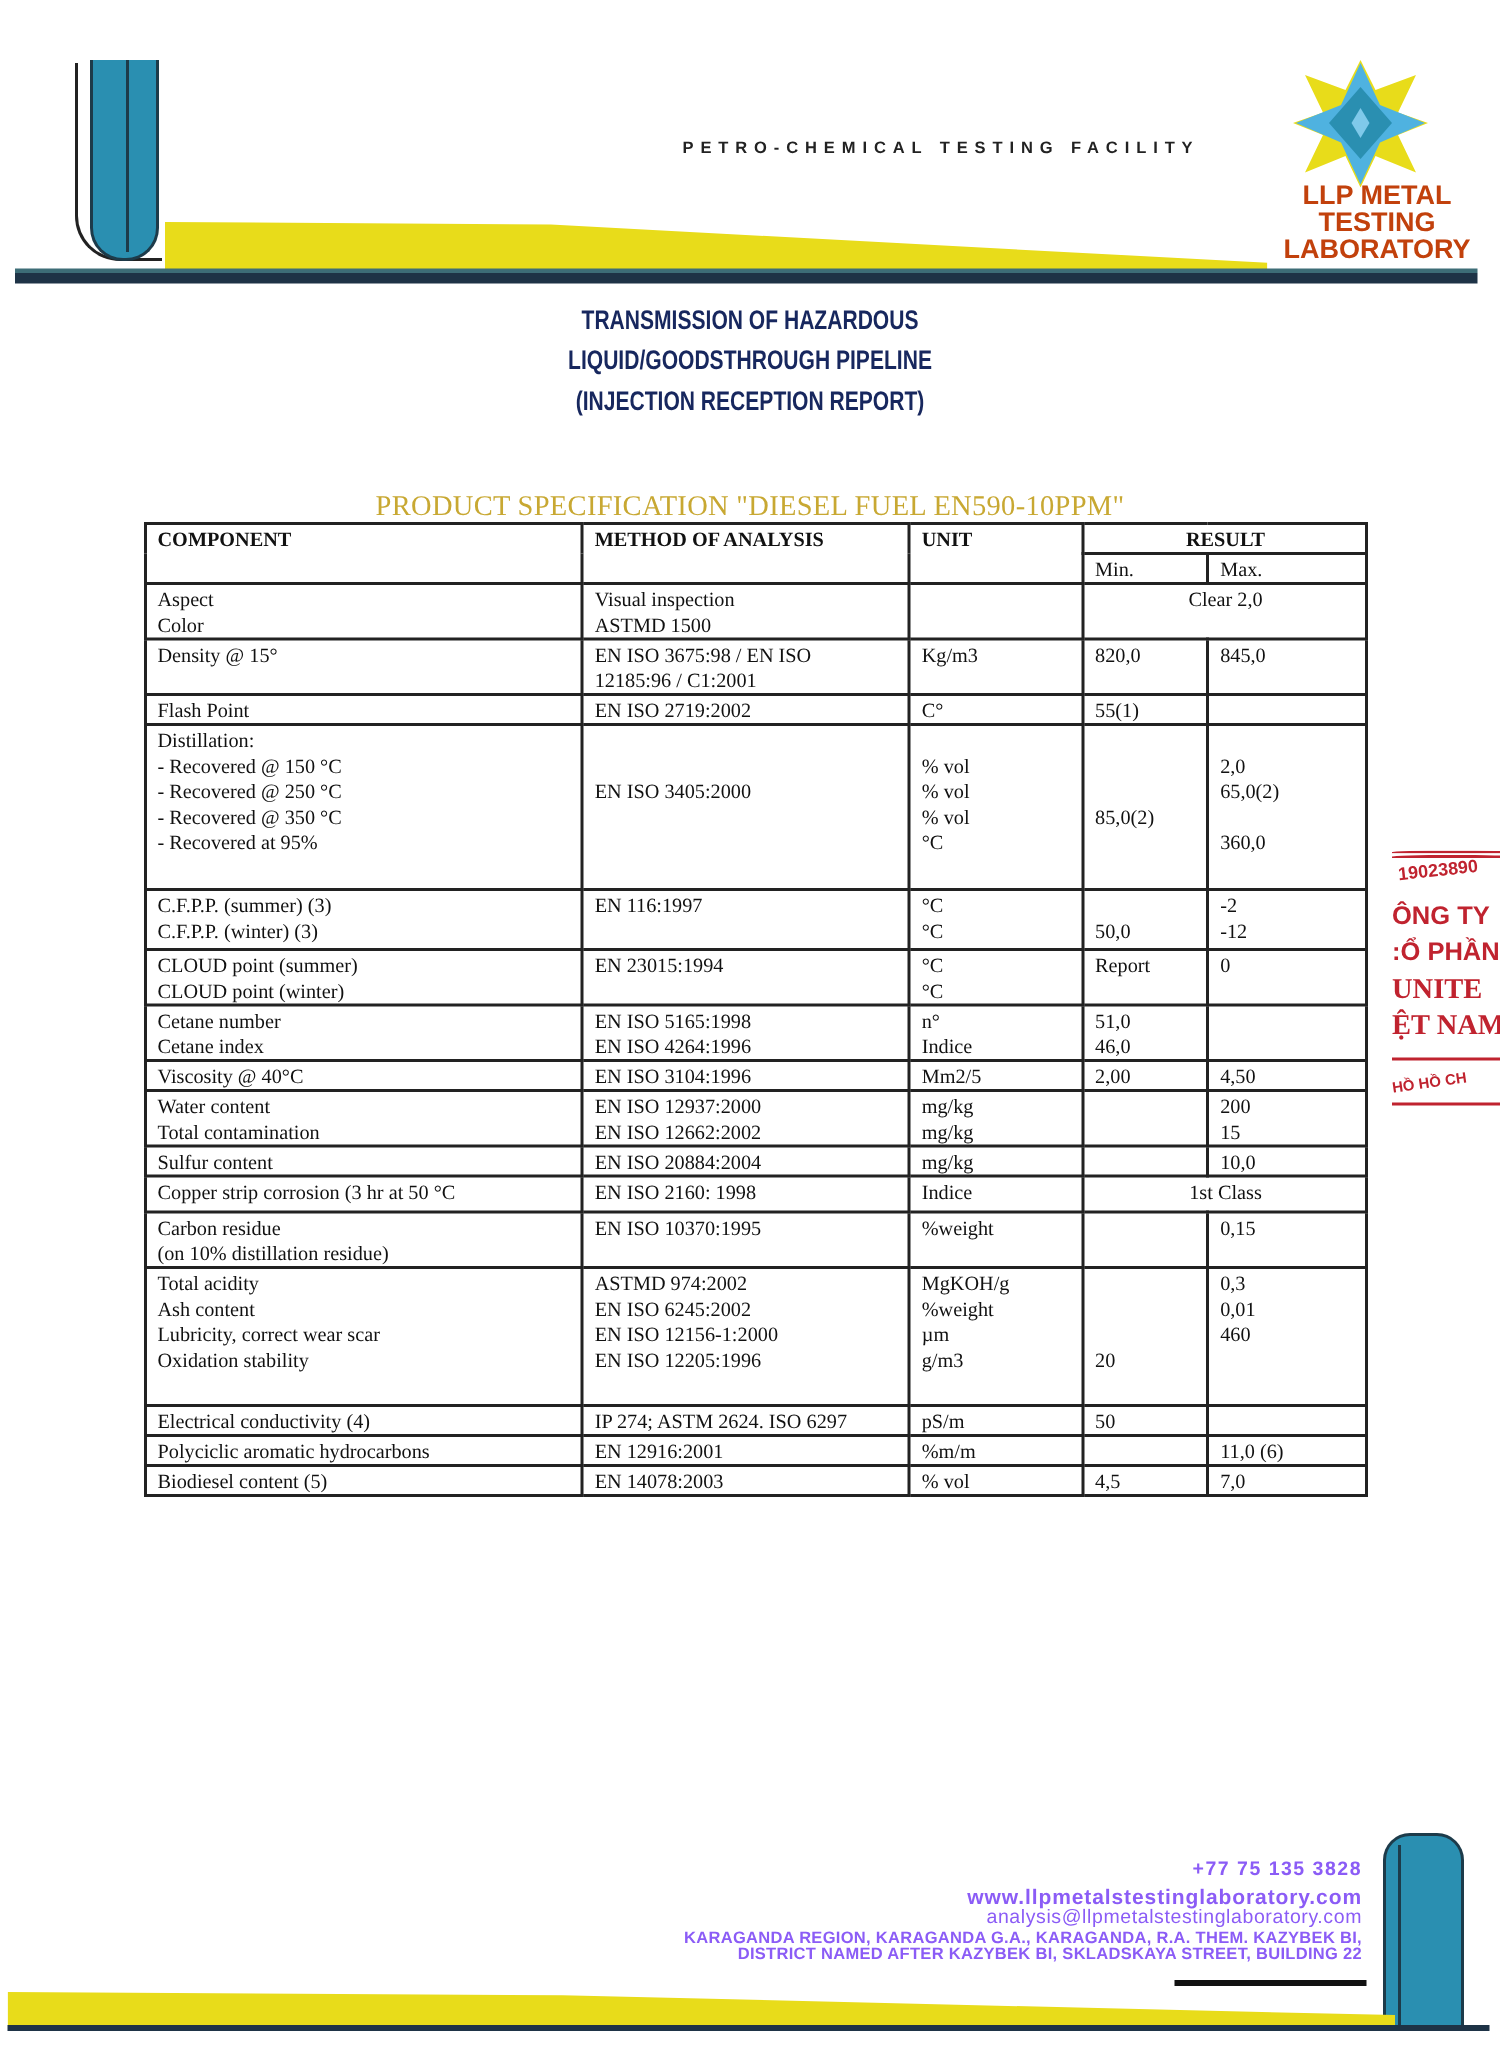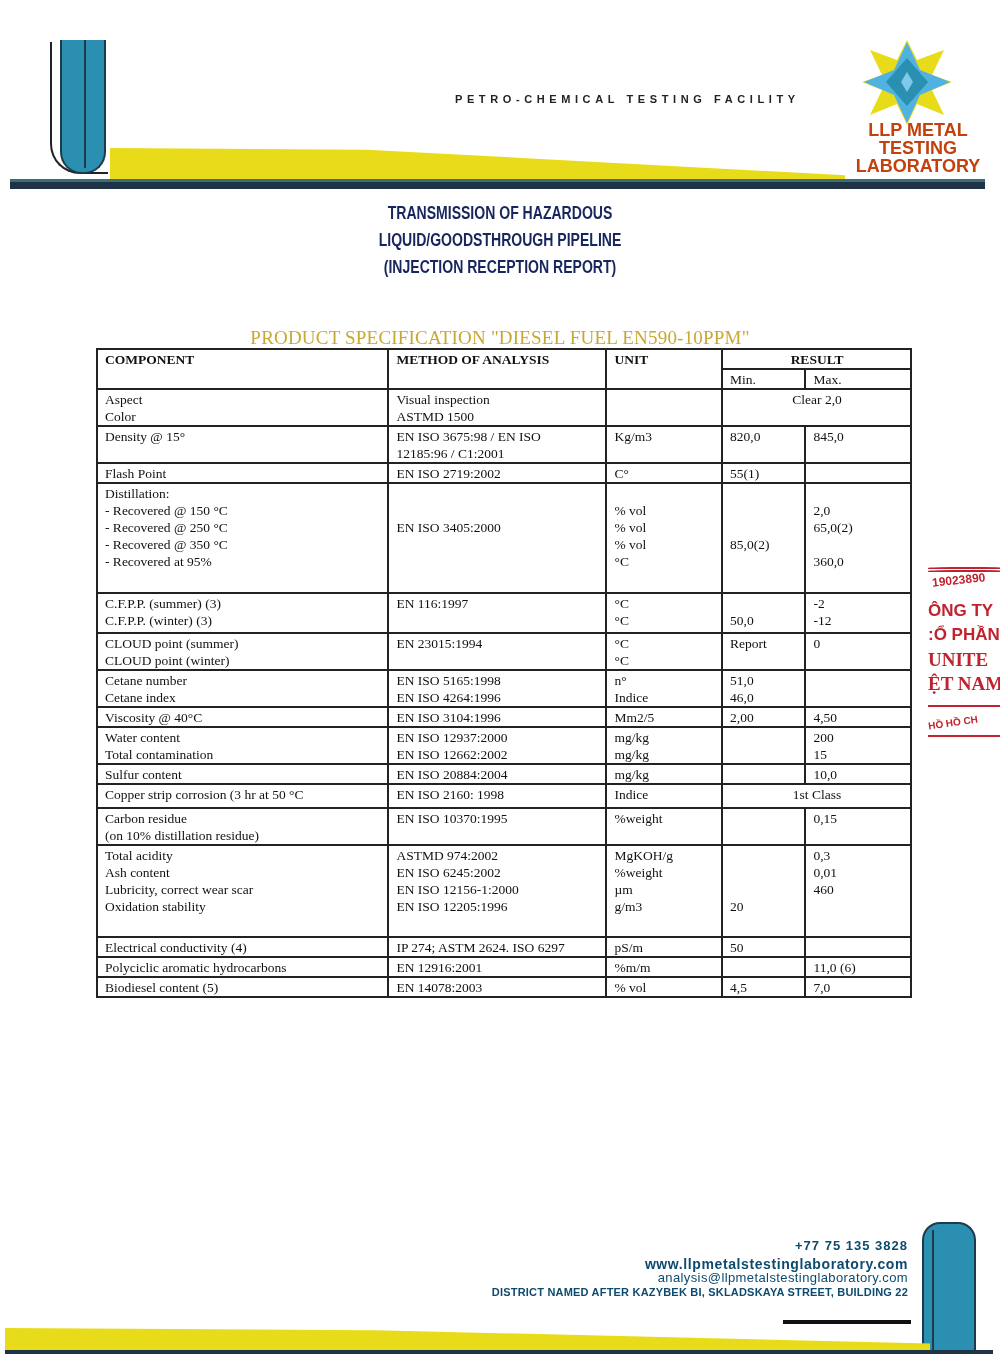--- a/index.html
+++ b/index.html
@@ -32,21 +32,21 @@
   .lines div { white-space:nowrap; }
 
   
   .stamp { left:922px; top:565px; width:90px; height:190px; color:#c0232f; font-family:"Liberation Sans", sans-serif; font-weight:bold; }
   .stamp .ring { position:absolute; left:6px; width:80px; border-top:2px solid #c0232f; border-radius:50% 50% 0 0; }
   .stamp .num { position:absolute; left:10px; top:8px; font-size:12px; transform:rotate(-6deg); }
   .stamp .l { position:absolute; left:6px; font-size:17px; }
   .stamp .city { position:absolute; left:6px; top:152px; font-size:10px; transform:rotate(-8deg); }
 
   
-  .footer-text { left:250px; width:658px; text-align:right; font-family:"Liberation Sans", sans-serif; font-weight:bold; color:#0c4a6e; }
+  .footer-text { left:250px; width:658px; text-align:right; font-family:"Liberation Sans", sans-serif; font-weight:bold; color:#8b5cf6; }
   .phone { top:1238px; font-size:13px; letter-spacing:1px; }
   .web { top:1256px; font-size:14px; letter-spacing:0.6px; }
   .mail { top:1270px; font-size:13px; font-weight:normal; letter-spacing:0.4px; }
   .addr { top:1287px; font-size:11px; line-height:11px; letter-spacing:0.2px; }
   .tube-bottom { left:922px; top:1222px; width:50px; height:128px; background:#2a8fb1; border:2px solid #1d3b4a; border-bottom:none; border-radius:18px 18px 0 0; }
   .tube-bottom-line { left:932px; top:1230px; width:2px; height:120px; background:#1d3b4a; }
   .short-rule { left:783px; top:1320px; width:128px; height:4px; background:#111; }
   .yellow-wedge-bot { left:5px; top:1328px; width:925px; height:22px; background:#e8dc1a;
         clip-path: polygon(0 0, 40% 10%, 100% 70%, 100% 100%, 0 100%); }
   .rule-bot { left:5px; top:1350px; width:988px; height:4px; background:#1e3346; }
@@ -405,19 +405,20 @@
   <div class="l" style="top:108px;font-family:'Liberation Serif',serif;font-size:19px;">ỆT NAM</div>
   <div class="ring" style="top:140px;border-radius:0;"></div>
   <div class="city">HỒ HỒ CH</div>
   <div class="ring" style="top:170px;border-radius:0;"></div>
 </div>
 
 <div class="abs footer-text phone">+77 75 135 3828</div>
 <div class="abs footer-text web">www.llpmetalstestinglaboratory.com</div>
 <div class="abs footer-text mail">analysis@llpmetalstestinglaboratory.com</div>
 <div class="abs footer-text addr">
+  <div>KARAGANDA REGION, KARAGANDA G.A., KARAGANDA, R.A. THEM. KAZYBEK BI,</div>
   <div>DISTRICT NAMED AFTER KAZYBEK BI, SKLADSKAYA STREET, BUILDING 22</div>
 </div>
 <div class="abs tube-bottom"></div>
 <div class="abs tube-bottom-line"></div>
 <div class="abs short-rule"></div>
 <div class="abs yellow-wedge-bot"></div>
 <div class="abs rule-bot"></div>
 
 </body></html>

